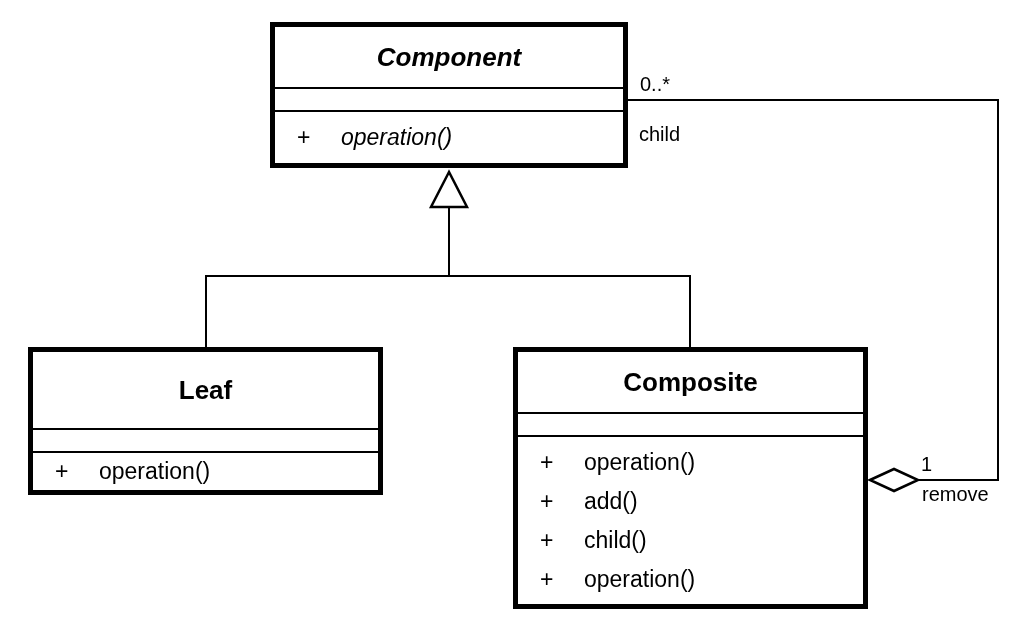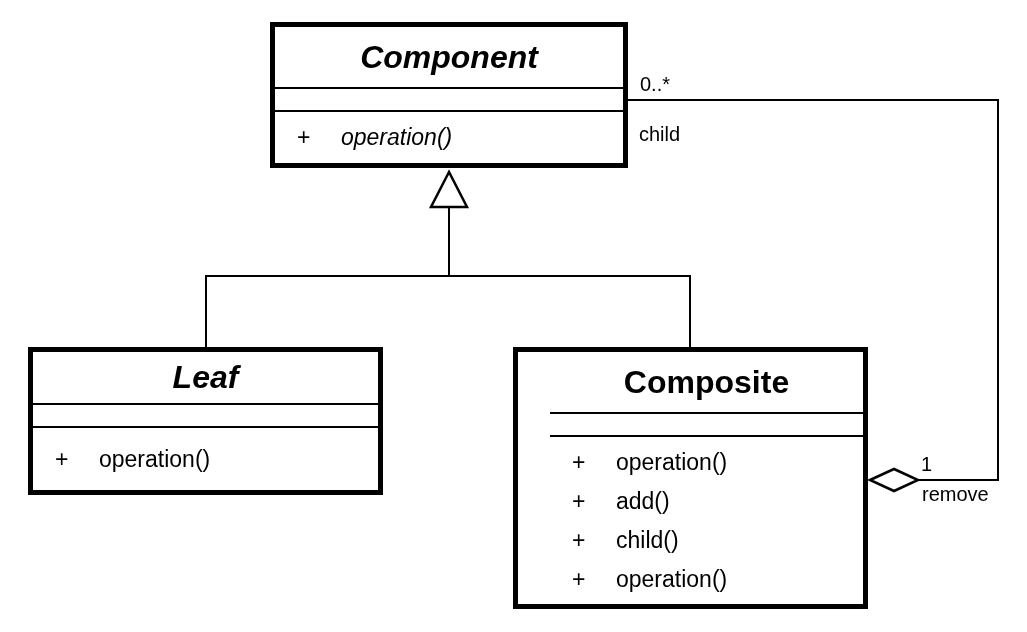--- a/index.html
+++ b/index.html
@@ -25,21 +25,21 @@
     background: #ffffff;
     border: 5px solid #000000;
     display: flex;
     flex-direction: column;
   }
 
   .compartment-title {
     display: flex;
     align-items: center;
     justify-content: center;
-    font-size: 32px;
+    font-size: 26px;
     font-weight: bold;
     color: #000000;
   }
   .compartment-title.abstract { font-style: italic; }
 
   .separator {
     height: 0;
     border-top: 2px solid #000000;
   }
 
@@ -73,24 +73,24 @@
     white-space: nowrap;
     line-height: 1;
   }
 
   
   #box-component { left: 270px; top: 22px;  width: 358px; height: 146px; }
   #box-component .compartment-title { height: 60px; }
   #box-component .compartment-attrs { height: 21px; }
 
   #box-leaf      { left: 28px;  top: 347px; width: 355px; height: 148px; }
-  #box-leaf .compartment-title { height: 51px; font-style: italic; }
+  #box-leaf .compartment-title { height: 76px; }
   #box-leaf .compartment-attrs { height: 21px; }
 
-  #box-composite { left: 513px; top: 347px; width: 355px; height: 262px; padding-left: 32px; }
+  #box-composite { left: 513px; top: 347px; width: 355px; height: 262px; }
   #box-composite .compartment-title { height: 60px; }
   #box-composite .compartment-attrs { height: 21px; }
   #box-composite .op-row { height: 39px; }
 
   
   #label-mult-child  { left: 640px; top: 74px; }
   #label-role-child  { left: 639px; top: 103px; margin-top: 21px; }
   #label-mult-parent { left: 921px; top: 454px; }
   #label-role-parent { left: 922px; top: 484px; }
 </style>

